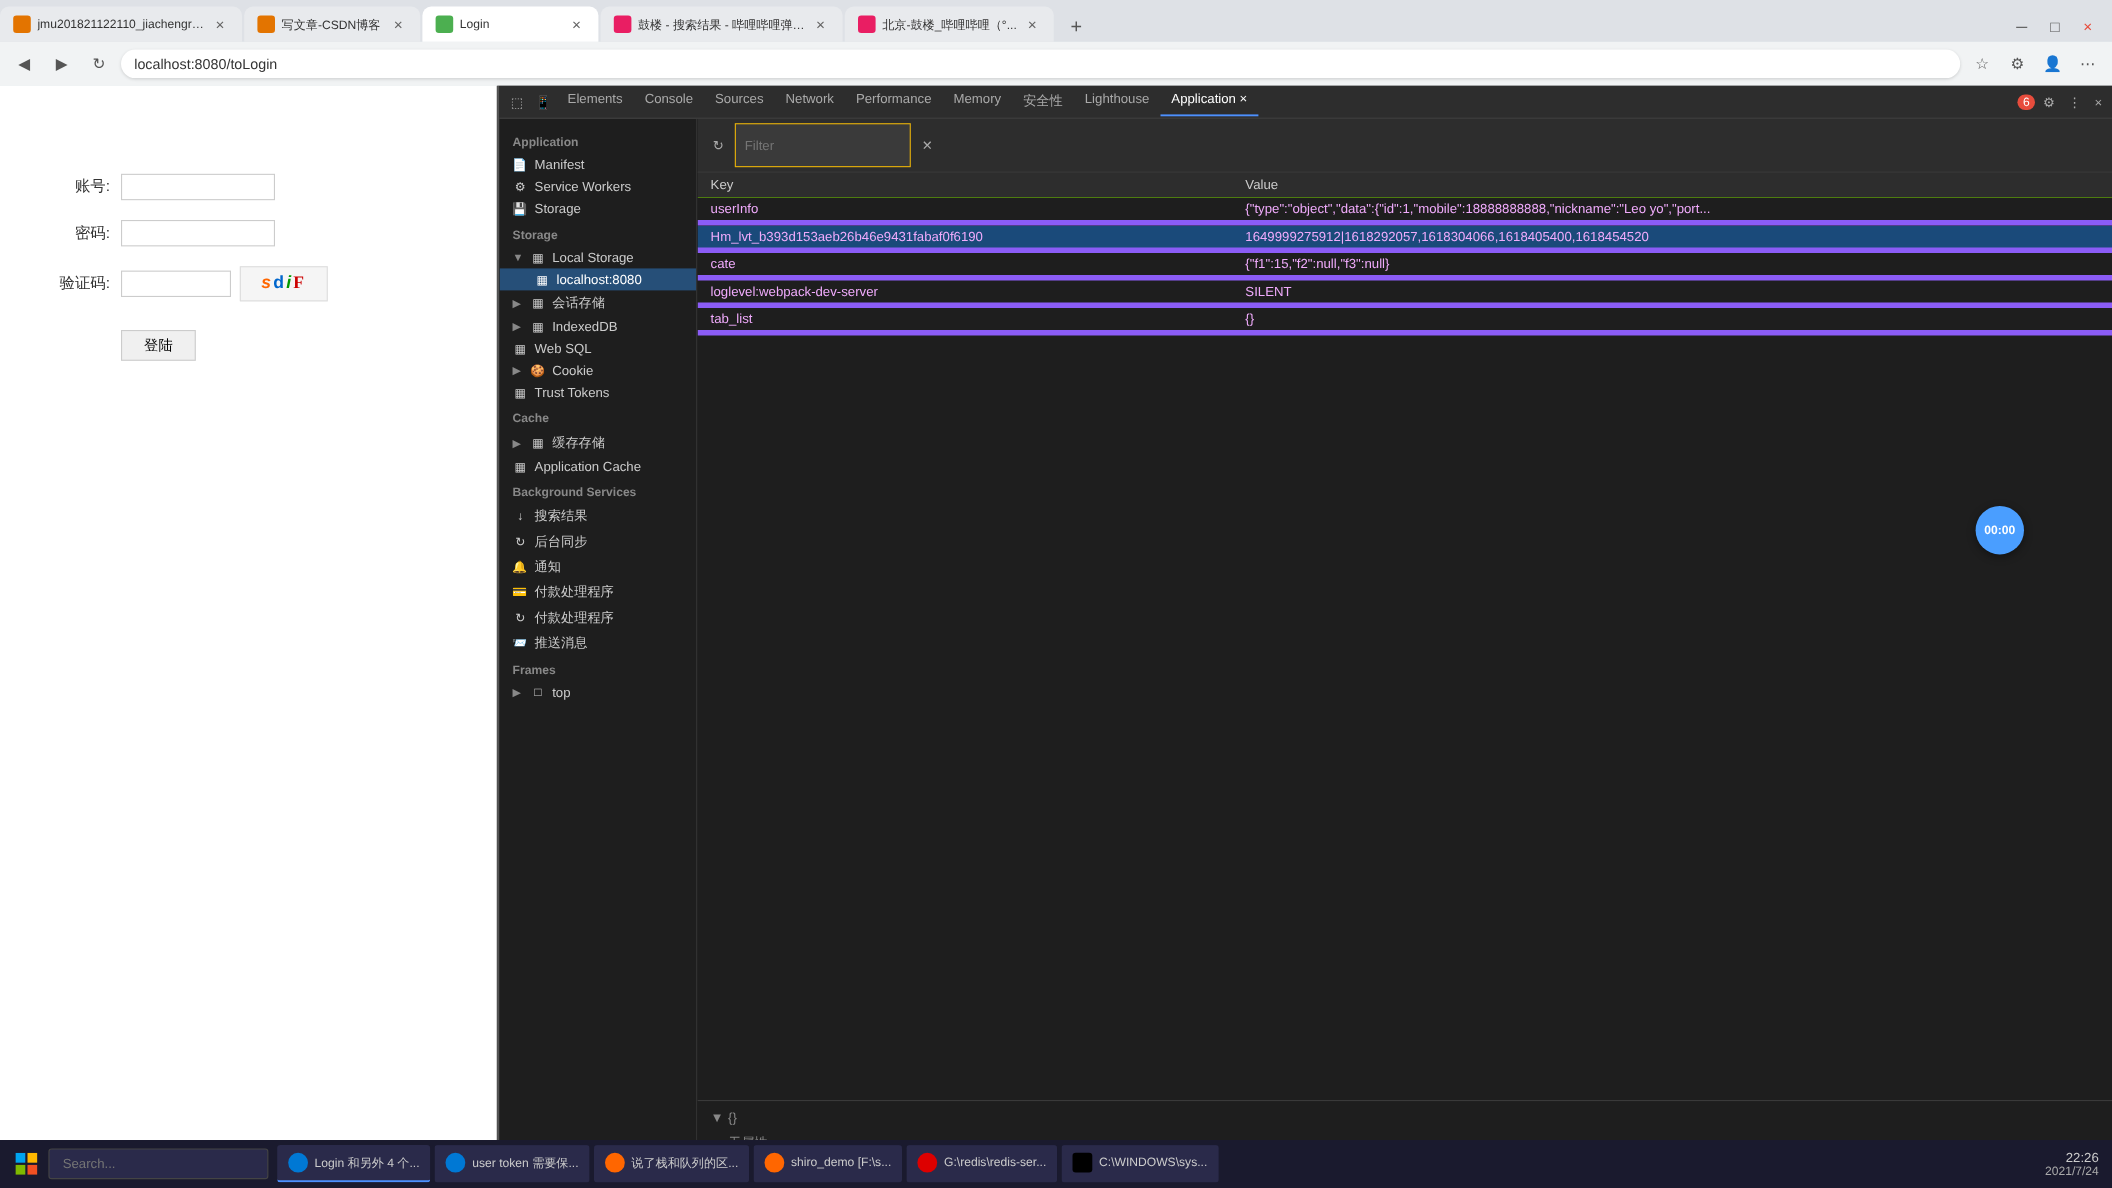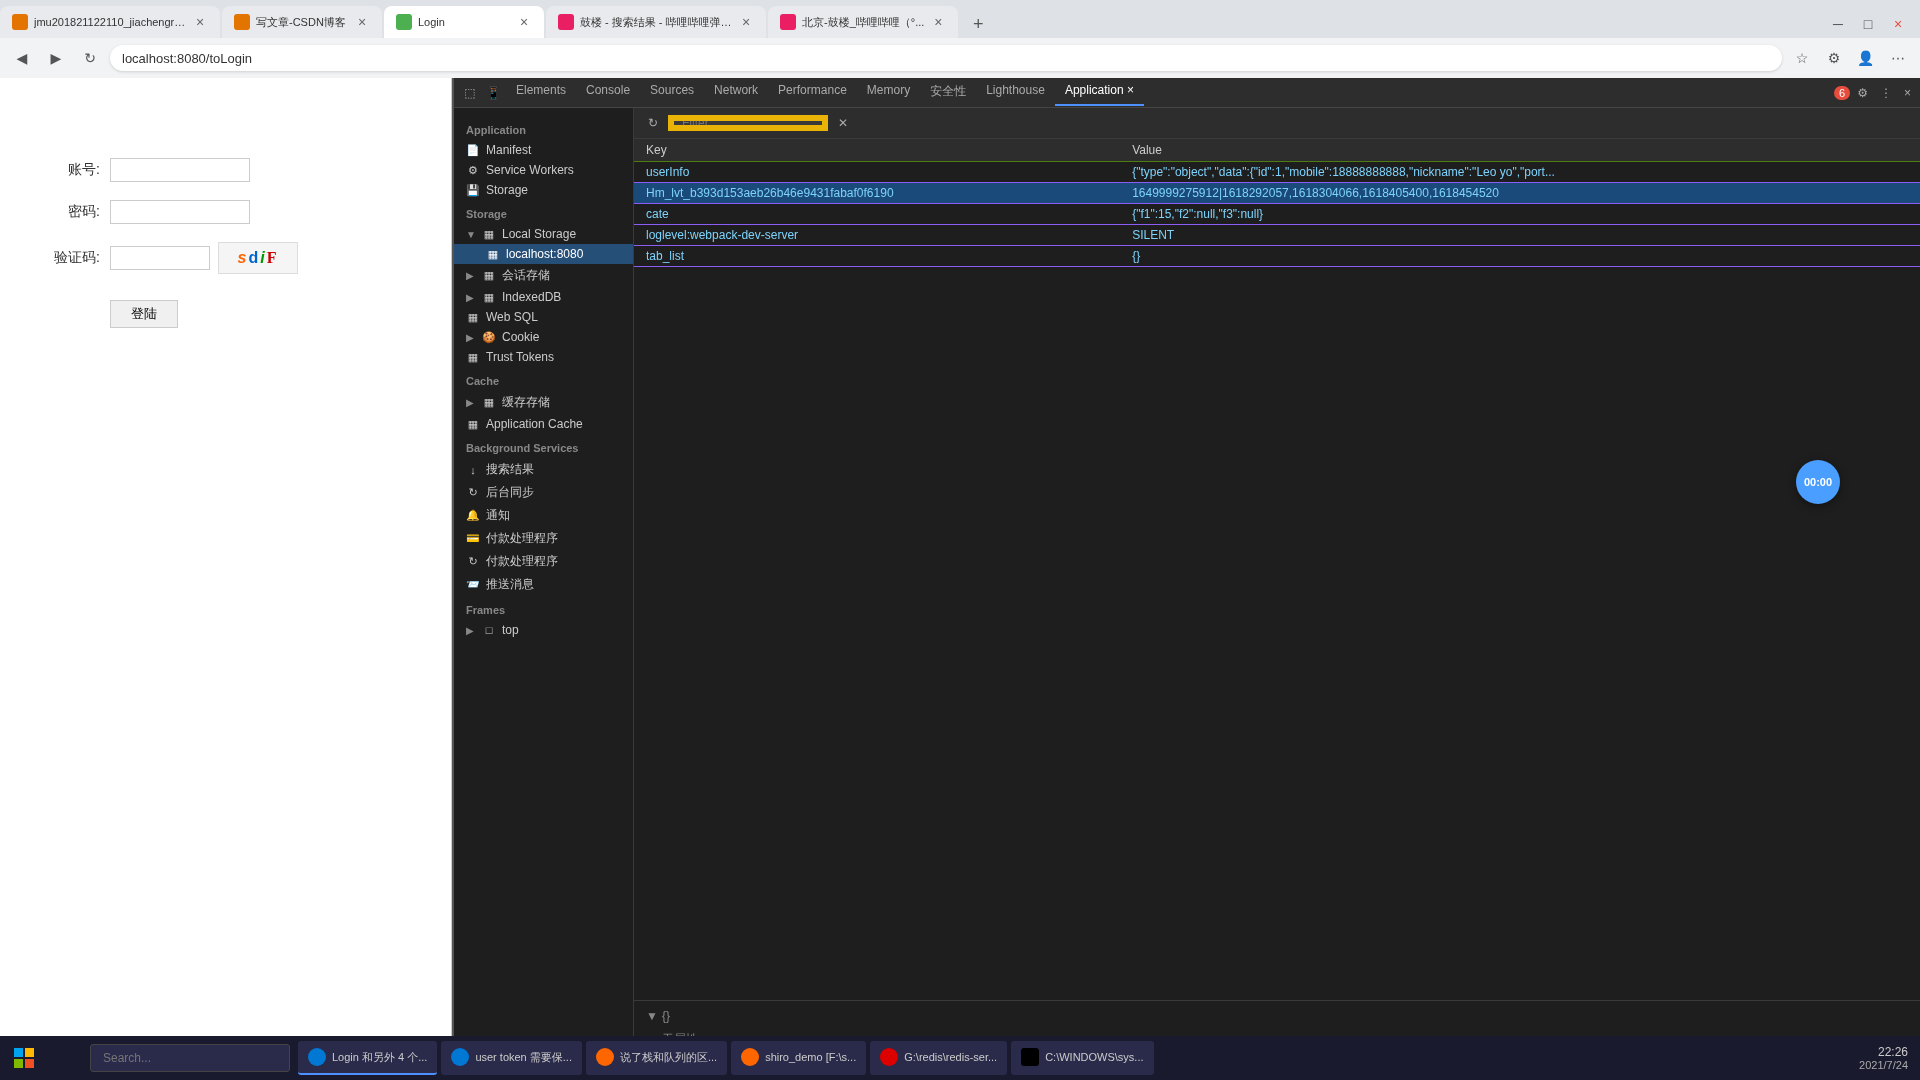--- a/index.html
+++ b/index.html
@@ -54,41 +54,41 @@
     .sidebar-item.indent2 { padding-left: 32px; }
     .sidebar-item .si-icon { width: 14px; height: 14px; display: flex; align-items: center; justify-content: center; font-size: 11px; flex-shrink: 0; }
     .sidebar-item .si-label { font-size: 12px; }
     .sidebar-expand { display: inline-block; width: 10px; font-size: 10px; color: #888; cursor: pointer; }
 
     
     .devtools-main { flex: 1; display: flex; flex-direction: column; background: #1e1e1e; overflow: hidden; }
 
     
     .filter-bar { display: flex; align-items: center; padding: 4px 8px; border-bottom: 1px solid #3a3a3a; gap: 4px; background: #2d2d2d; }
-    .filter-input { background: #3a3a3a; border: 6px solid #eab308; color: #ccc; padding: 2px 8px; font-size: 12px; flex: 1; max-width: 160px; height: 16px; }
+    .filter-input { background: #3a3a3a; border: 1px solid #eab308; color: #ccc; padding: 2px 8px; font-size: 12px; flex: 1; max-width: 160px; height: 40px; }
     .filter-btn { width: 22px; height: 22px; background: transparent; border: 1px solid transparent; cursor: pointer; display: flex; align-items: center; justify-content: center; color: #aaa; font-size: 12px; }
 
     
     .storage-table { flex: 1; overflow: auto; }
     .storage-table table { width: 100%; border-collapse: collapse; }
     .storage-table th { background: #2d2d2d; color: #ccc; padding: 4px 12px; text-align: left; font-size: 12px; font-weight: 500; border-bottom: 1px solid #4d7c0f; position: sticky; top: 0; }
-    .storage-table td { padding: 3px 12px; font-size: 12px; color: #7dd3fc; border-bottom: 1px solid #8b5cf6; overflow: hidden; text-overflow: ellipsis; white-space: nowrap; }
+    .storage-table td { padding: 3px 12px; font-size: 12px; color: #f0abfc; border-bottom: 5px solid #8b5cf6; overflow: hidden; text-overflow: ellipsis; white-space: nowrap; }
 
     
     .bottom-panel { border-top: 1px solid #3a3a3a; background: #1e1e1e; padding: 4px 12px; min-height: 80px; }
     .bottom-panel-header { color: #888; font-size: 12px; padding: 4px 0; display: flex; align-items: center; gap: 4px; }
     .bottom-panel-content { color: #888; font-size: 12px; padding: 4px 0 4px 16px; }
 
     
     .floating-btn { position: absolute; right: 80px; top: 460px; width: 44px; height: 44px; background: #4a9eff; border-radius: 50%; display: flex; align-items: center; justify-content: center; color: #fff; font-size: 11px; font-weight: bold; box-shadow: 0 2px 8px rgba(0,0,0,0.4); z-index: 100; }
 
     
     .taskbar { position: fixed; bottom: 0; left: 0; width: 100%; height: 44px; background: #1a1a2e; display: flex; align-items: center; padding: 0 4px; z-index: 1000; }
     .taskbar-start { width: 40px; height: 40px; display: flex; align-items: center; justify-content: center; cursor: pointer; }
-    .taskbar-search { background: #2a2a4a; border: 1px solid #444; color: #aaa; padding: 0 12px; font-size: 12px; width: 200px; height: 28px; border-radius: 3px; margin-left: 46px; }
+    .taskbar-search { background: #2a2a4a; border: 1px solid #444; color: #aaa; padding: 0 12px; font-size: 12px; width: 200px; height: 28px; border-radius: 3px; }
     .taskbar-items { display: flex; align-items: center; gap: 4px; margin-left: 8px; flex: 1; }
     .taskbar-item { display: flex; align-items: center; gap: 6px; padding: 4px 10px; background: #2a2a4a; border-radius: 3px; cursor: pointer; color: #ccc; font-size: 11px; max-width: 180px; height: 34px; border-bottom: 2px solid transparent; }
     .taskbar-item.active { border-bottom: 2px solid #4d90fe; }
     .taskbar-icon { width: 20px; height: 20px; flex-shrink: 0; display: flex; align-items: center; justify-content: center; }
     .taskbar-right { display: flex; align-items: center; gap: 8px; margin-left: auto; padding-right: 8px; }
     .taskbar-clock { text-align: right; }
     .taskbar-time { font-size: 12px; color: #ccc; }
     .taskbar-date { font-size: 11px; color: #aaa; }
 
     .captcha-s { color: #ff6600; font-style: italic; }

